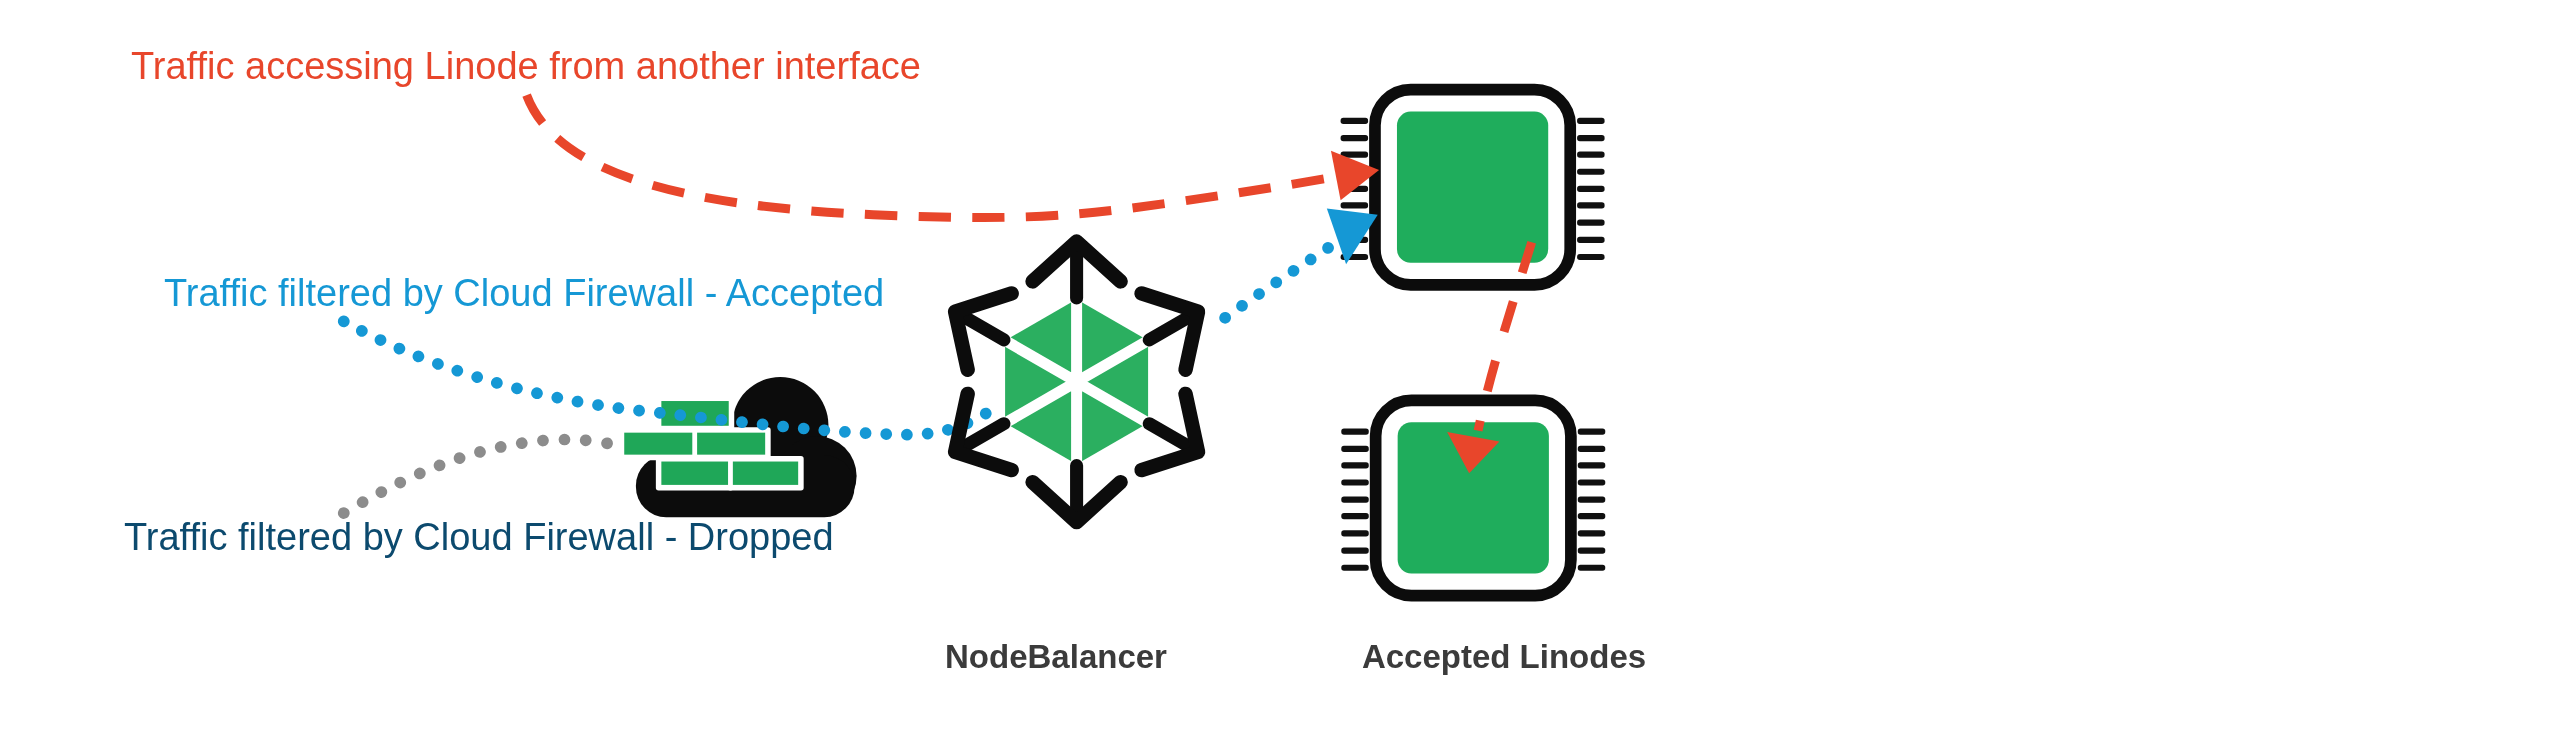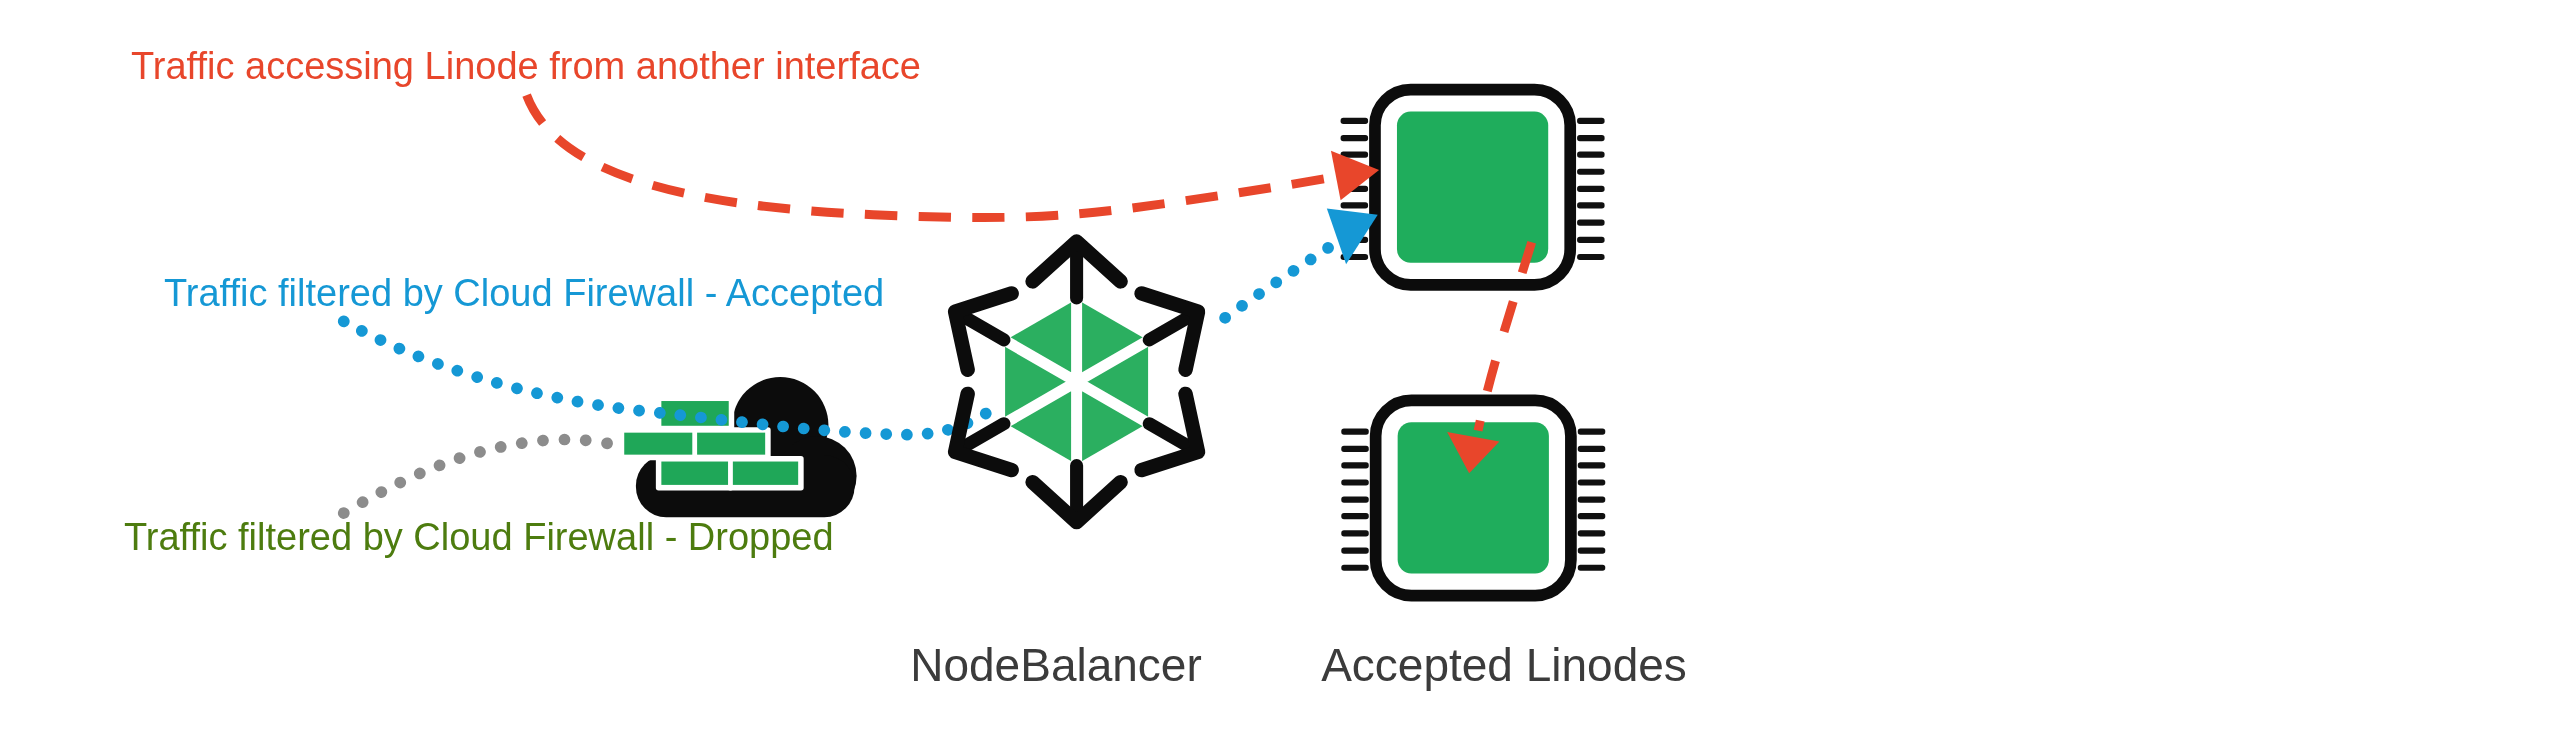--- a/index.html
+++ b/index.html
@@ -13,27 +13,28 @@
   #diagram-svg{position:absolute;left:0;top:0;}
   .annot{
     position:absolute;
     white-space:nowrap;
     font-size:38px;
     line-height:43px;
     letter-spacing:0px;
   }
   .annot.red{color:#e8462b;}
   .annot.blue{color:#1598d5;}
-  .annot.gray{color:#4d7c0f;}
+  .annot.gray{color:#0c4a6e;}
   .node-label{
     position:absolute;
     transform:translateX(-50%);
     white-space:nowrap;
-    font-size:46px;
+    font-size:33px;
     color:#3b3b3b;
+    font-weight:bold;
   }
 </style>
 </head>
 <body>
 
 <div id="stage">
 
   <svg id="diagram-svg" width="2576" height="734" viewBox="0 0 3747 1067">
 
     <defs>

